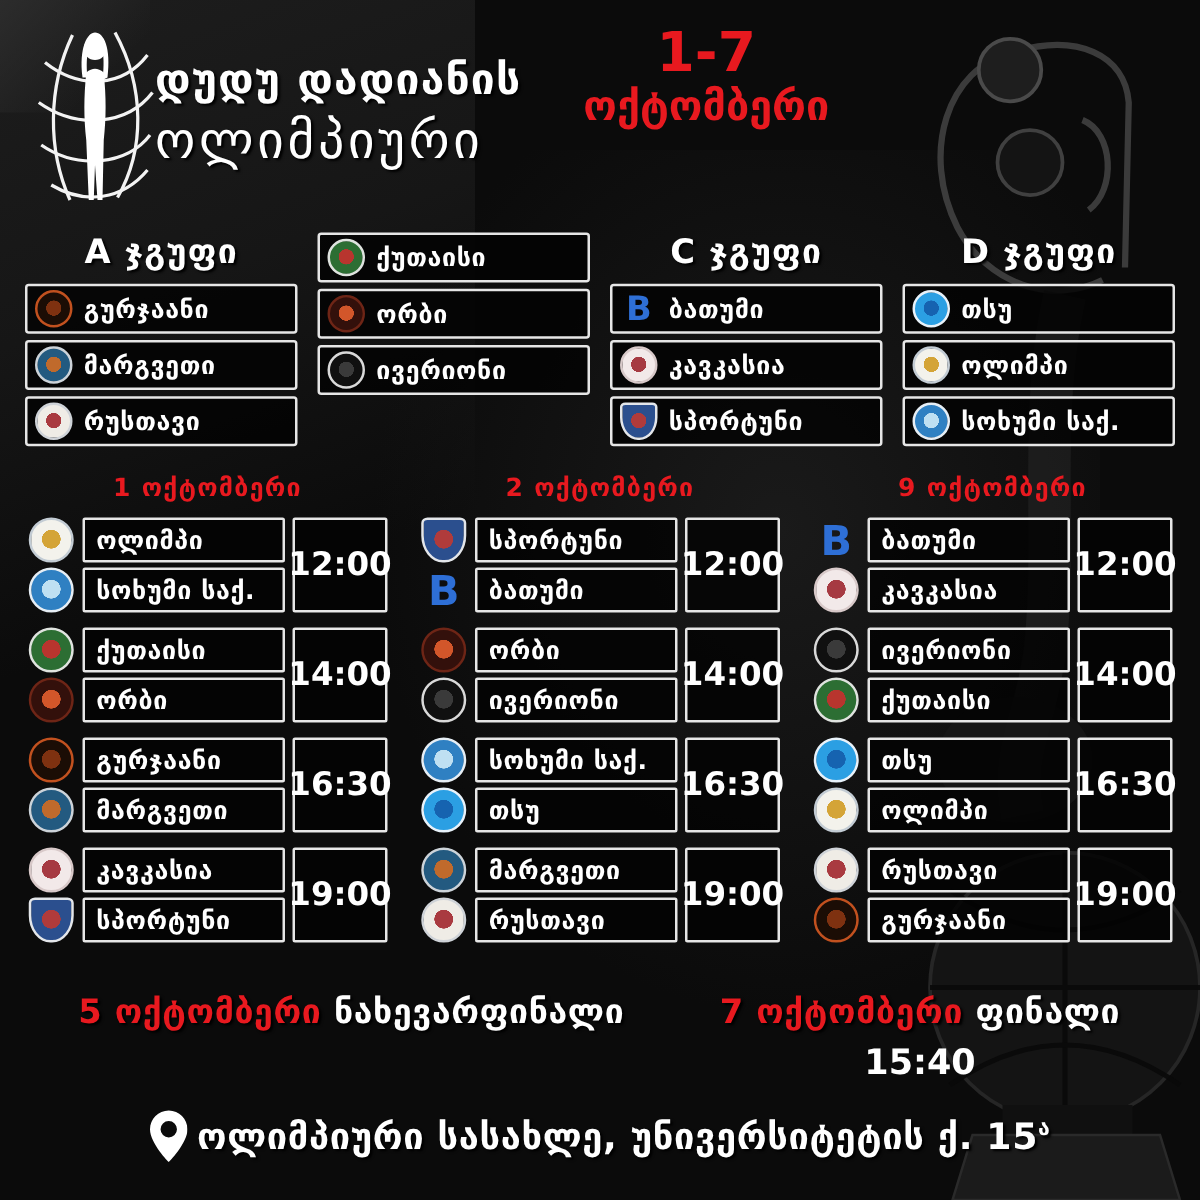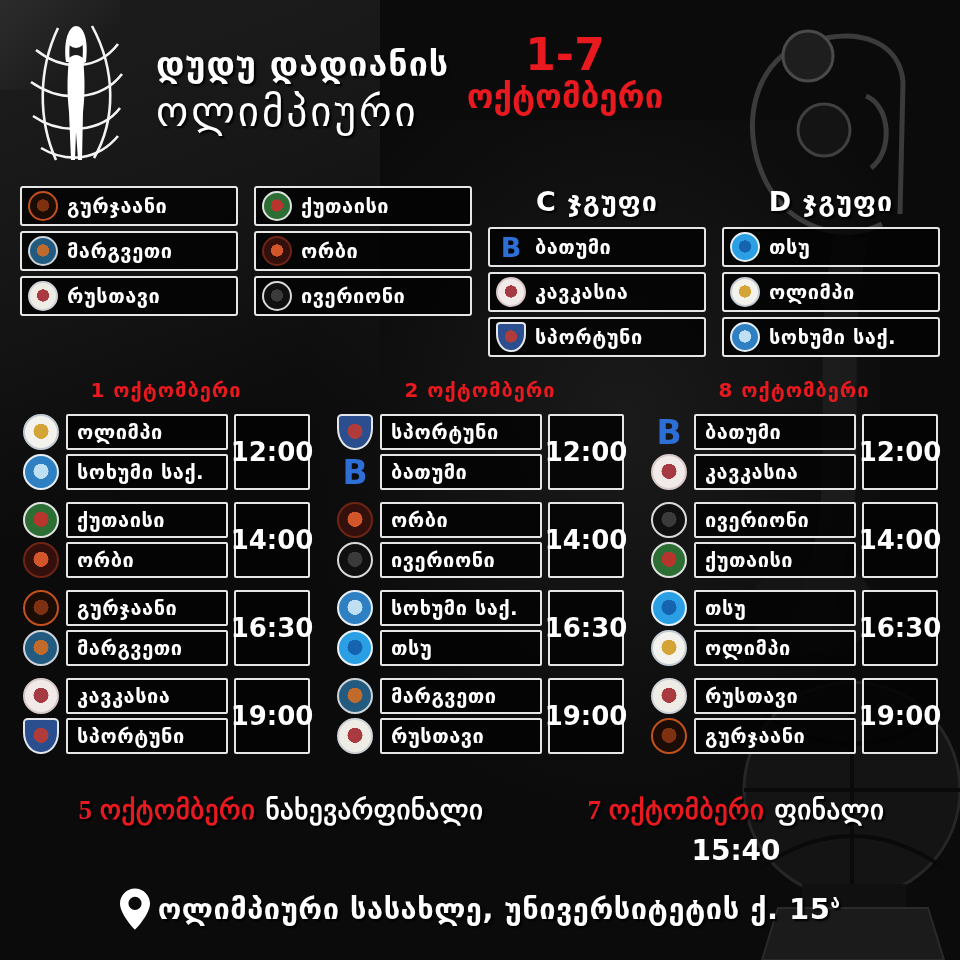--- a/index.html
+++ b/index.html
@@ -12,26 +12,26 @@
   .facet-light{position:absolute;top:0;left:0;width:380px;height:560px;
     background:linear-gradient(160deg,#1d1d1d 0%,#161616 40%,rgba(10,10,10,0) 78%);
     clip-path:polygon(0 0,345 0,225 330px,0 520px);}
   .facet-corner{position:absolute;top:0;left:0;width:120px;height:90px;
     background:linear-gradient(135deg,#2c2c2c,rgba(20,20,20,0) 70%);}
   .smoke{position:absolute;top:120px;left:240px;width:640px;height:760px;
     background:radial-gradient(ellipse at 60% 40%,#1a1a1a 0%,rgba(10,10,10,0) 60%);}
   .trophy{position:absolute;top:0;right:0;width:300px;height:960px;pointer-events:none;}
 
   
-  .brand{position:absolute;top:18px;left:28px;display:flex;gap:32px;}
+  .brand{position:absolute;top:18px;left:28px;display:flex;gap:0;}
   .brand-mark{width:96px;height:148px;flex:0 0 auto;}
   .brand-text{padding-top:26px;}
   .brand-l1{font-size:34px;font-weight:bold;letter-spacing:1px;text-shadow:2px 2px 2px #000;}
   .brand-l2{font-size:41px;font-weight:normal;letter-spacing:3px;margin-top:4px;text-shadow:2px 2px 2px #000;}
-  .dates{position:absolute;top:32px;left:450px;width:230px;text-align:center;color:var(--accent);}
+  .dates{position:absolute;top:20px;left:450px;width:230px;text-align:center;color:var(--accent);}
   .dates-l1{font-size:44px;font-weight:bold;line-height:1.05;}
   .dates-l2{font-size:33px;font-weight:bold;line-height:1.15;}
 
   
   .groups{position:absolute;top:186px;left:20px;width:920px;
     display:grid;grid-template-columns:repeat(4,1fr);column-gap:16px;}
   .group-title{text-align:center;font-size:27px;font-weight:bold;margin-bottom:10px;
     letter-spacing:1px;text-shadow:2px 2px 2px #000;}
   .team-box{height:40px;box-sizing:border-box;border:2px solid #e6e6e6;border-radius:3px;
     background:rgba(3,3,3,.82);display:flex;align-items:center;gap:9px;
@@ -63,21 +63,21 @@
   .l1{grid-column:1;grid-row:1;justify-self:center;} .l2{grid-column:1;grid-row:2;justify-self:center;}
   .timebox{grid-column:3;grid-row:1/3;height:76px;box-sizing:border-box;
     border:2px solid #e6e6e6;border-radius:2px;background:rgba(3,3,3,.82);
     display:flex;align-items:center;justify-content:center;font-size:26px;font-weight:bold;}
 
   
   .playoffs{position:absolute;top:794px;left:0;width:960px;display:flex;}
   .po-block{text-align:center;}
   .po-semi{margin-left:46px;width:470px;}
   .po-final{margin-left:20px;width:400px;}
-  .po-l1{font-size:27px;font-weight:bold;letter-spacing:.5px;text-shadow:2px 2px 2px #000;font-family:Liberation Serif, serif;}
+  .po-l1{font-size:27px;font-weight:bold;letter-spacing:.5px;text-shadow:2px 2px 2px #000;}
   .po-l1 .red{color:var(--accent);margin-right:10px;}
   .po-l2{font-size:28px;font-weight:bold;margin-top:8px;display:flex;justify-content:center;gap:64px;}
   .po-final .po-l2{gap:0;}
 
   
   .footer{position:absolute;top:888px;left:0;width:960px;display:flex;
     justify-content:center;align-items:center;gap:8px;}
   .loc-text{font-size:29px;font-weight:bold;letter-spacing:.5px;text-shadow:2px 2px 2px #000;}
   .loc-sup{font-size:17px;font-weight:bold;vertical-align:super;}
   .pin{width:30px;height:42px;flex:0 0 auto;}
@@ -130,20 +130,21 @@
   </div>
 </header>
 
 <div class="dates">
   <div class="dates-l1">1-7</div>
   <div class="dates-l2">ოქტომბერი</div>
 </div>
 
 <section class="groups">
   <div class="group">
+    <div class="group-title">A ჯგუფი</div>
     <div class="team-box">
       <span class="logo s30" style="--c1: #1b0d05; --c2: #c2511f; --c3: #7e3110;"></span>
       <span class="team-name">გურჯაანი</span>
     </div>
     <div class="team-box">
       <span class="logo s30" style="--c1: #235a80; --c2: #ccd3d9; --c3: #c06a2c;"></span>
       <span class="team-name">მარგვეთი</span>
     </div>
     <div class="team-box">
       <span class="logo s30" style="--c1: #efece6; --c2: #cfd3d8; --c3: #a93a40;"></span>
@@ -255,21 +256,21 @@
     <div class="match">
       <span class="logo s36 l1" style="--c1: #235a80; --c2: #ccd3d9; --c3: #c06a2c;"></span>
       <div class="mbox n1">მარგვეთი</div>
       <span class="logo s36 l2" style="--c1: #efece6; --c2: #cfd3d8; --c3: #a93a40;"></span>
       <div class="mbox n2">რუსთავი</div>
       <div class="timebox">19:00</div>
     </div>
   </div>
 
   <div class="day">
-    <div class="day-title">8 ოქტომბერი</div>
+    <div class="day-title">9 ოქტომბერი</div>
     <div class="match">
       <span class="logo s36 l1 logo-letter" style="--c1: #0b1220; --c2: #2e6fd6; --c3: #1b3e7a;">B</span>
       <div class="mbox n1">ბათუმი</div>
       <span class="logo s36 l2" style="--c1: #f2e9e9; --c2: #d8c9c9; --c3: #a63a42;"></span>
       <div class="mbox n2">კავკასია</div>
       <div class="timebox">12:00</div>
     </div>
     <div class="match">
       <span class="logo s36 l1" style="--c1: #101010; --c2: #d9d9d9; --c3: #3a3a3a;"></span>
       <div class="mbox n1">ივერიონი</div>

